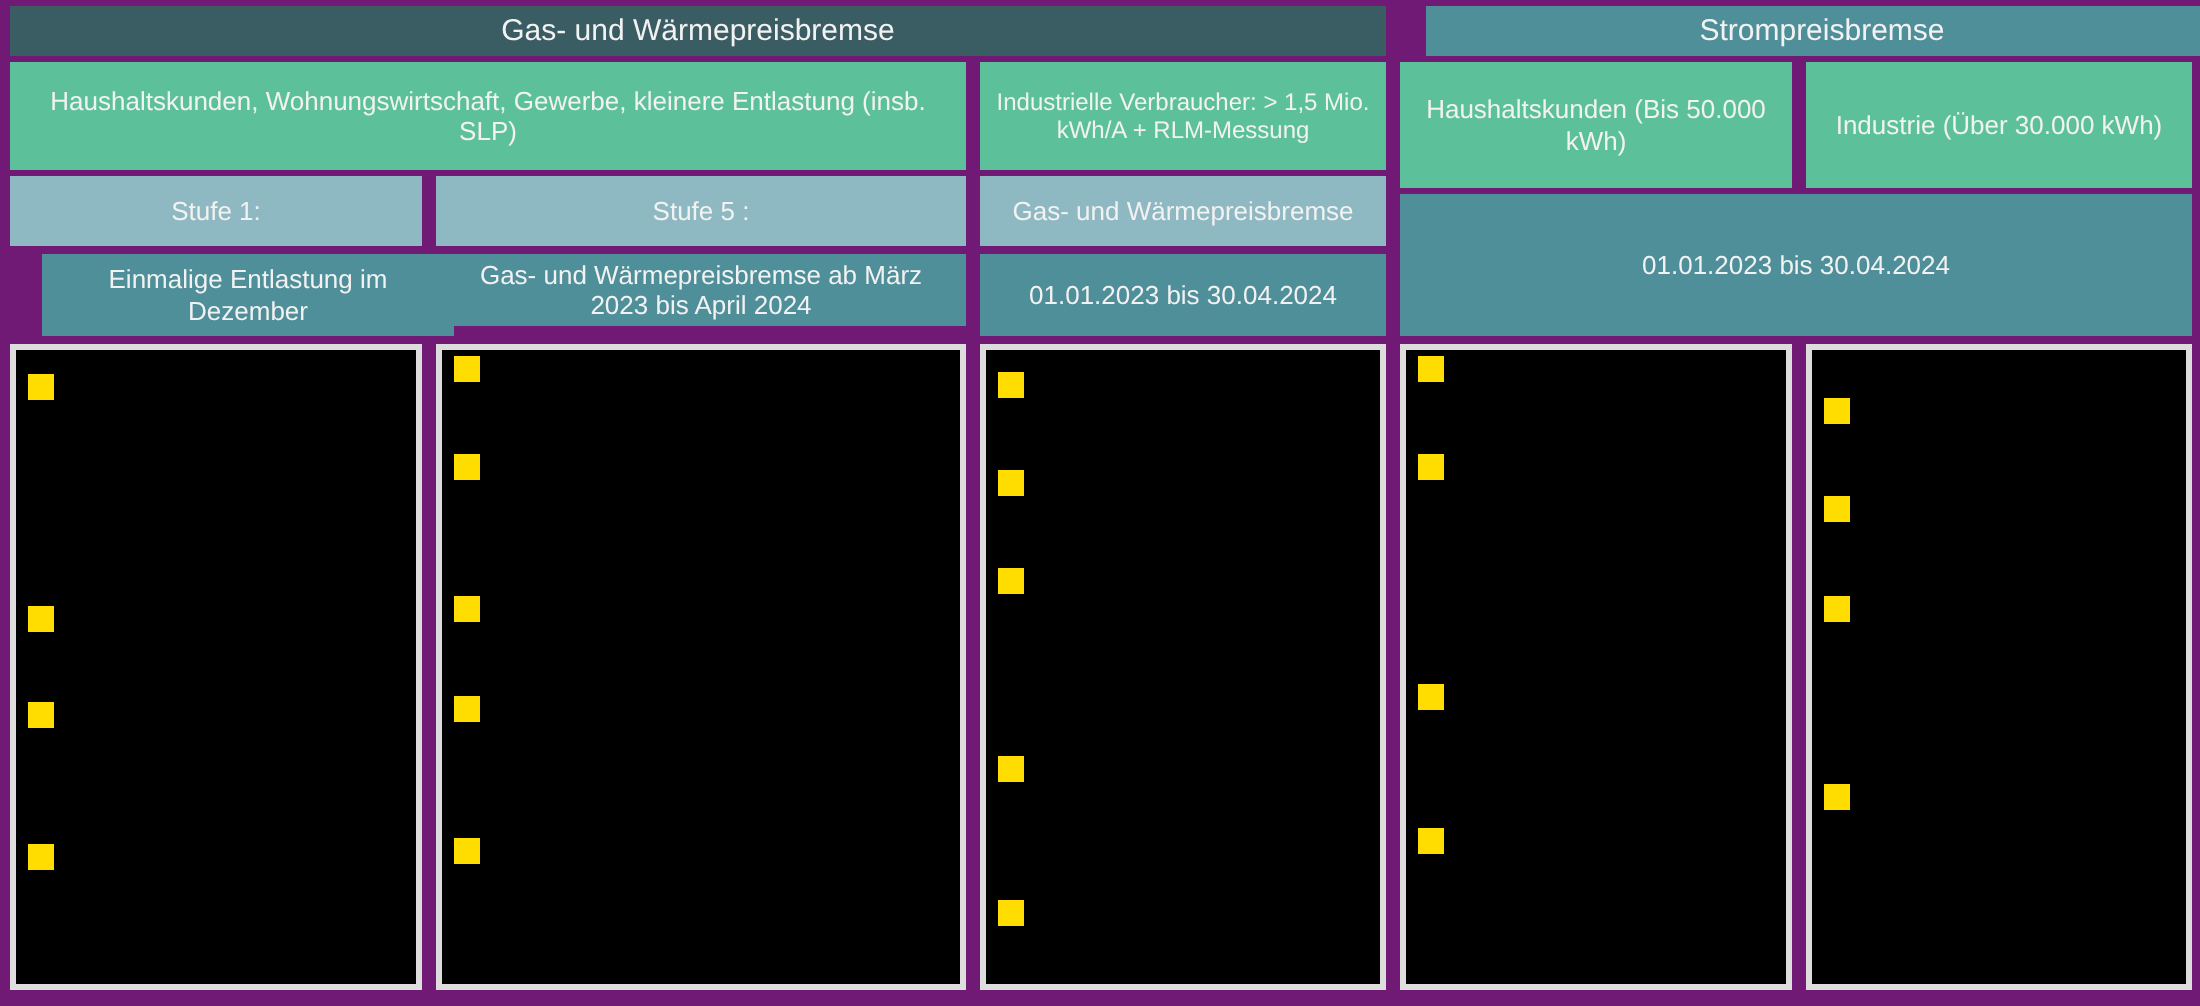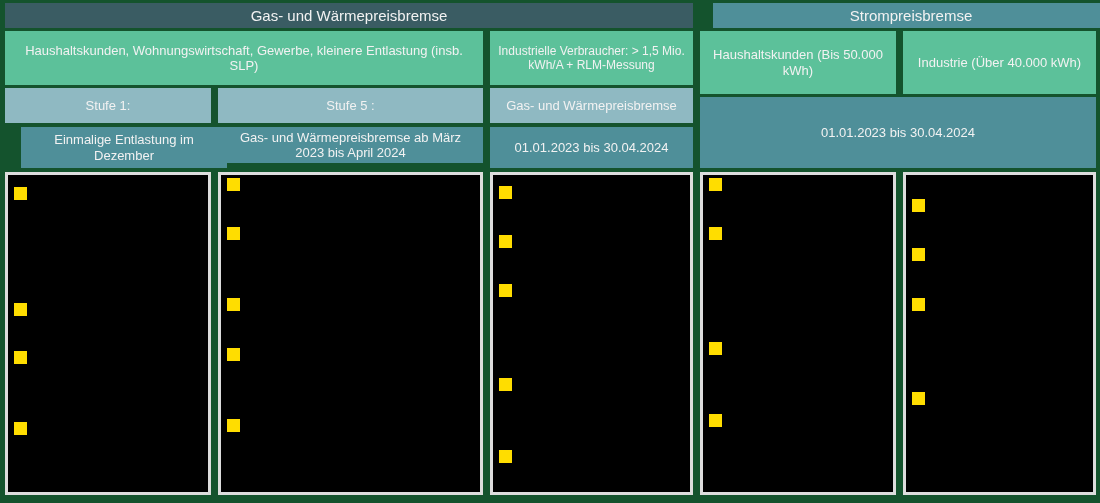--- a/index.html
+++ b/index.html
@@ -5,21 +5,21 @@
   * { margin:0; padding:0; box-sizing:border-box; }
   html, body {
     width:1100px; height:503px;
     background:#000000;
     font-family:"Liberation Sans", sans-serif;
     overflow:hidden;
   }
   .stage {
     position:relative;
     width:1100px; height:503px;
-    background:#14532d;
+    background:#701a75;
   }
 
   
   .cell {
     position:absolute;
     display:flex;
     align-items:center;
     justify-content:center;
     text-align:center;
     color:#f2f2f2;
@@ -69,21 +69,21 @@
 
   <div class="cell c-green t-small" style="left:490px; top:31px; width:203px; height:54px;">
     <span>Industrielle Verbraucher:  &gt; 1,5 Mio. kWh/A + RLM-Messung</span>
   </div>
 
   <div class="cell c-green t-sub" style="left:700px; top:31px; width:196px; height:63px;">
     <span>Haushaltskunden (Bis 50.000 kWh)</span>
   </div>
 
   <div class="cell c-green t-sub" style="left:903px; top:31px; width:193px; height:63px;">
-    <span>Industrie (Über 40.000 kWh)</span>
+    <span>Industrie (Über 30.000 kWh)</span>
   </div>
 
   <div class="cell c-ltblue t-sub" style="left:5px; top:88px; width:206px; height:35px;">
     <span>Stufe 1:</span>
   </div>
 
   <div class="cell c-ltblue t-sub" style="left:218px; top:88px; width:265px; height:35px;">
     <span>Stufe 5 :</span>
   </div>
 

